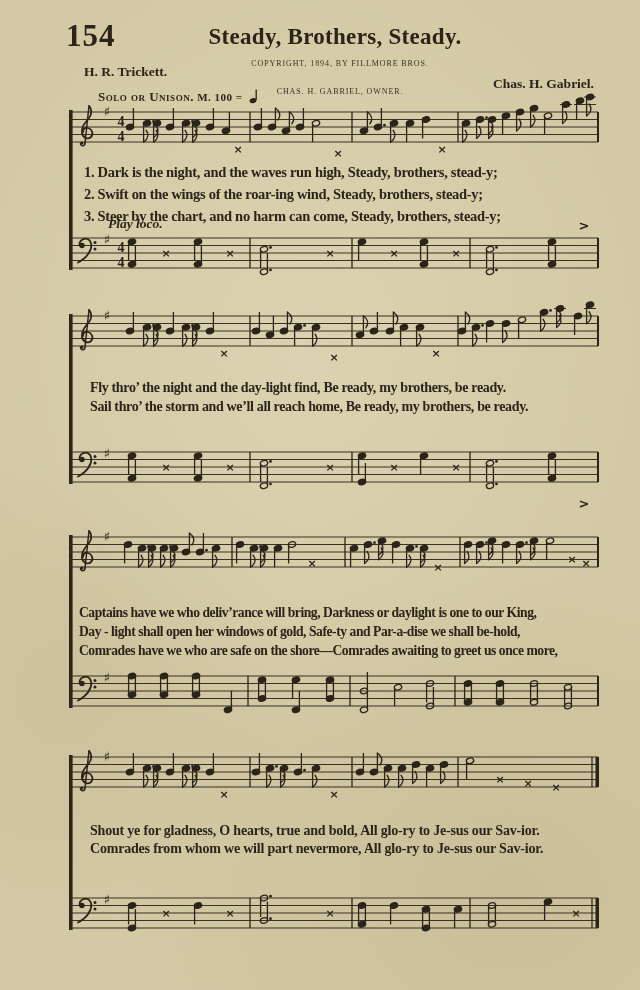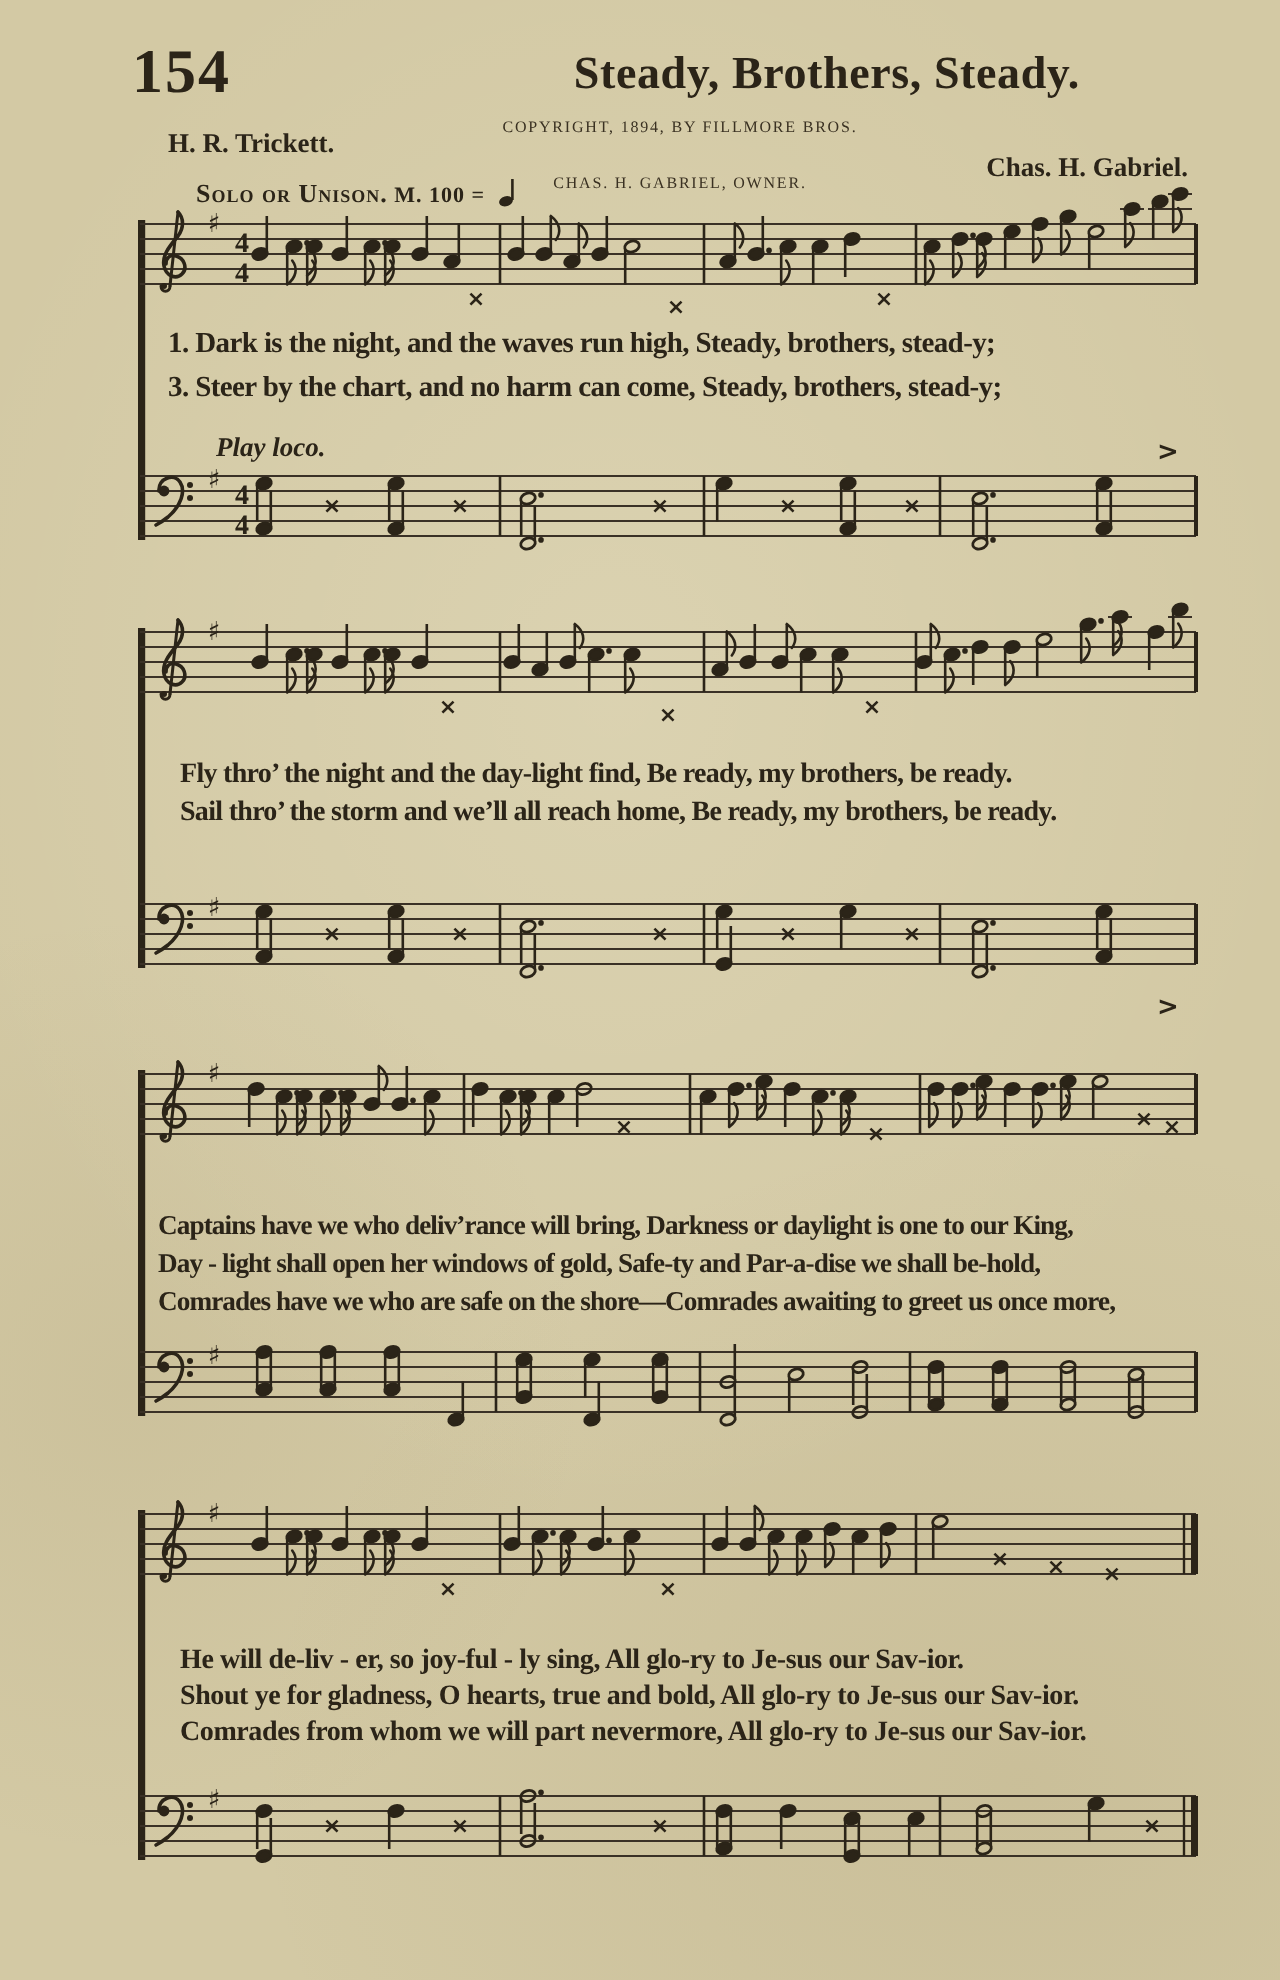--- a/index.html
+++ b/index.html
@@ -11,21 +11,21 @@
       radial-gradient(60% 40% at 10% 70%, rgba(120,100,55,0.08), rgba(0,0,0,0) 60%),
       radial-gradient(140% 120% at 50% 45%, rgba(0,0,0,0) 68%, rgba(88,72,38,0.30) 100%),
       #d3c9a4;
     font-family:"Liberation Serif","DejaVu Serif",serif;
     color:#2b2418;
   }
   .abs{position:absolute;white-space:nowrap;}
   #music-layer{position:absolute;left:0;top:0;z-index:1;}
   .txt{z-index:2;}
   #hymn-number{left:66px;top:18px;font-size:31px;font-weight:bold;letter-spacing:1px;}
-  #page-title{left:130px;top:24px;width:410px;text-align:right;font-size:23px;font-weight:bold;letter-spacing:0.3px;}
+  #page-title{left:130px;top:24px;width:410px;text-align:center;font-size:23px;font-weight:bold;letter-spacing:0.3px;}
   .copyright{left:170px;width:340px;text-align:center;font-size:8px;font-weight:normal;letter-spacing:0.9px;color:#3a3122;}
   #copy1{top:59px;} #copy2{top:87px;}
   #author{left:84px;top:64px;font-size:13.5px;font-weight:bold;}
   #composer{right:46px;top:64px;font-size:13.5px;font-weight:bold;margin-top:12px;}
   #tempo-line{left:98px;top:88px;font-size:13px;font-weight:bold;}
   #tempo-line .sc{font-variant:small-caps;letter-spacing:0.5px;}
   #tempo-line .met{font-size:11px;margin-left:0;letter-spacing:0.5px;}
   .lyrics{font-weight:bold;}
   #verses{left:84px;top:162px;font-size:14.5px;line-height:21.8px;letter-spacing:-0.3px;}
   #play-loco{left:108px;top:216px;font-size:13.5px;font-style:italic;font-weight:bold;}
@@ -648,32 +648,32 @@
   <span class="sc">Solo or Unison.</span>
   <span class="met">M. 100 =</span>
   <svg class="qnote" width="10" height="16" xmlns="http://www.w3.org/2000/svg">
     <ellipse cx="4" cy="12.6" rx="3.5" ry="2.5" transform="rotate(-16 4 12.6)" fill="#2b2418"></ellipse>
     <line x1="7.2" y1="12" x2="7.2" y2="1.5" stroke="#2b2418" stroke-width="1.3"></line>
   </svg>
 </div>
 
 <div class="abs txt lyrics" id="verses">
   <div>1. Dark is the night, and the waves run high, Steady, brothers, stead-y;</div>
+  <div>2. Swift on the wings of the roar-ing wind, Steady, brothers, stead-y;</div>
   <div>3. Steer by the chart, and no harm can come, Steady, brothers, stead-y;</div>
 </div>
 <div class="abs txt" id="play-loco">Play loco.</div>
 
 <div class="abs txt lyrics" id="lyrics-2">
   <div>Fly thro’ the night and the day-light find, Be ready, my brothers, be ready.</div>
   <div>Sail thro’ the storm and we’ll all reach home, Be ready, my brothers, be ready.</div>
 </div>
 
 <div class="abs txt lyrics" id="lyrics-3">
   <div>Captains have we who deliv’rance will bring, Darkness or daylight is one to our King,</div>
   <div>Day - light shall open her windows of gold, Safe-ty and Par-a-dise we shall be-hold,</div>
   <div>Comrades have we who are safe on the shore—Comrades awaiting to greet us once more,</div>
 </div>
 
 <div class="abs txt lyrics" id="lyrics-4">
-  <div>He will de-liv - er, so joy-ful - ly sing, All glo-ry to Je-sus our Sav-ior.</div>
   <div>Shout ye for gladness, O hearts, true and bold, All glo-ry to Je-sus our Sav-ior.</div>
   <div>Comrades from whom we will part nevermore, All glo-ry to Je-sus our Sav-ior.</div>
 </div>
 
 </body></html>

